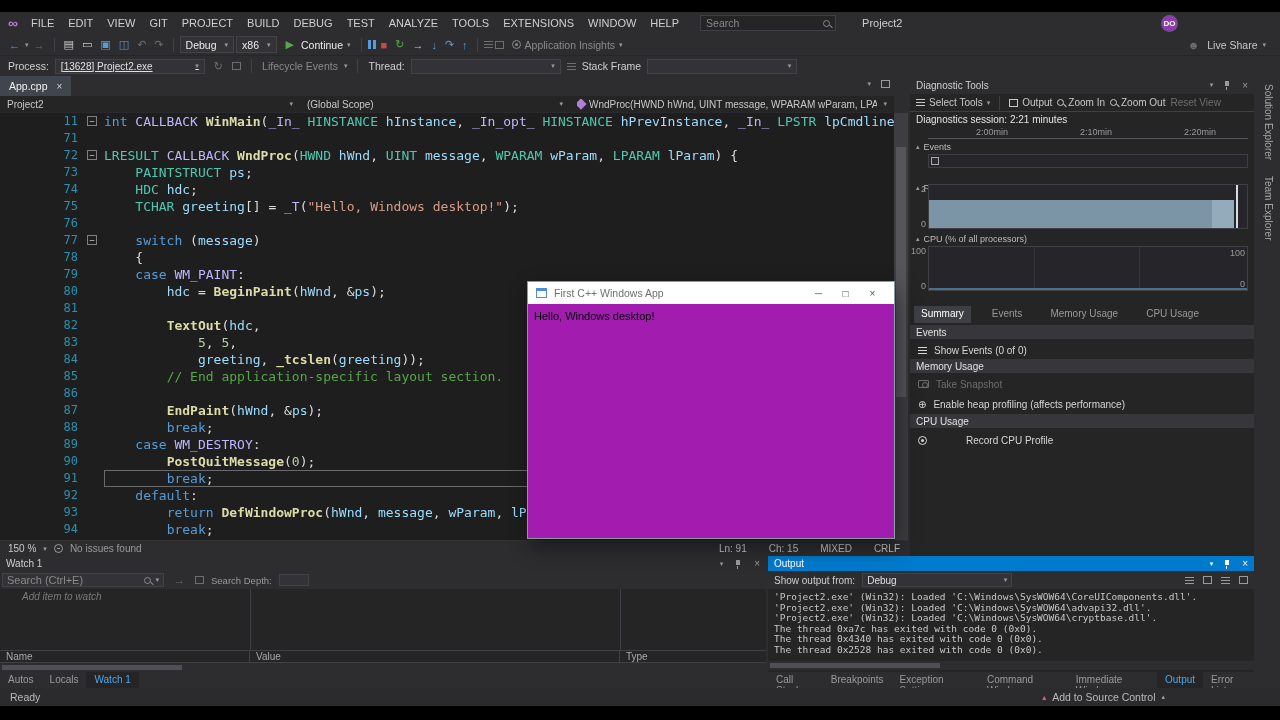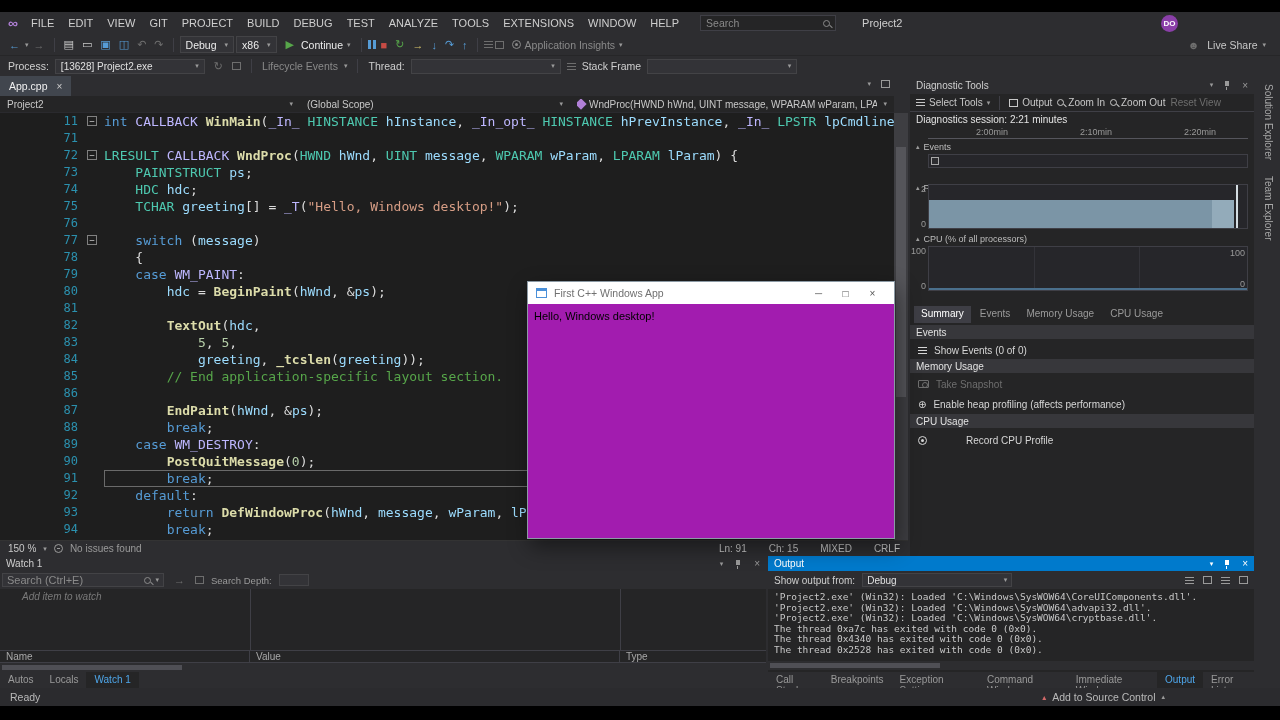--- a/index.html
+++ b/index.html
@@ -103,21 +103,21 @@
 #ev-track{top:78px;height:14px;}
 #mem-chart{top:108px;height:45px;}
 #cpu-chart{top:170px;height:45px;}
 .axlab{position:absolute;width:14px;text-align:right;color:#9a9a9a;font-size:9px;}
 .mfill{position:absolute;left:0;bottom:0;width:89%;height:66%;background:var(--memory-fill,#7b95a6);}
 .mfill2{position:absolute;left:89%;bottom:0;width:7%;height:66%;background:#93abba;}
 .mcursor{position:absolute;left:96.5%;top:0;bottom:0;width:2px;background:#d4dde2;}
 .grid{position:absolute;top:0;bottom:0;width:1px;background:#333339;}
 .cpubase{position:absolute;left:0;right:0;bottom:0;height:2px;background:#4a6f8c;}
 .inlab{position:absolute;color:#9a9a9a;font-size:9px;}
-#diag-tabs{position:absolute;left:4px;top:230px;height:17px;display:flex;gap:2px;}
+#diag-tabs{position:absolute;left:4px;top:230px;height:17px;display:flex;gap:14px;}
 .dtab{padding:2px 7px;color:#9a9a9a;font-size:10px;}
 .dtab.sel{background:#3e3e45;color:#fff;}
 .strip{position:absolute;left:0;right:0;height:14px;background:#37373b;display:flex;align-items:center;padding-left:6px;color:#e2e2e2;font-size:10px;}
 .srow{position:absolute;left:8px;right:6px;height:16px;display:flex;align-items:center;gap:7px;color:#d6d6d6;}
 .srow.dim{color:#6e6e6e;}
 
 
 #edge-tabs{position:absolute;left:1256px;top:76px;width:24px;height:612px;background:#2d2d30;display:flex;flex-direction:column;gap:16px;padding-top:8px;align-items:center;z-index:5;}
 .etab{writing-mode:vertical-rl;font-size:10px;color:#a8a8a8;}
 
@@ -243,21 +243,21 @@
     </span>
     <span id="livesh">
       <span class="tico dim">☻</span>
       <span>Live Share</span>
       <span class="caret">▾</span>
     </span>
   </div>
 
   <div id="processbar">
     <span class="plabel">Process:</span>
-    <span class="pdd" style="width:150px;">
+    <span class="pdd" style="width:150px;text-decoration:underline;">
         <span>[13628] Project2.exe</span>
         <span class="caret" style="margin-left:auto">▾</span>
       </span>
     <span class="tico dim">↻</span>
     <span class="ico-box tico dim"></span>
     <span class="tsep"></span>
     <span class="dimtext">Lifecycle Events</span>
     <span class="caret">▾</span>
     <span class="tsep"></span>
     <span class="plabel">Thread:</span>

